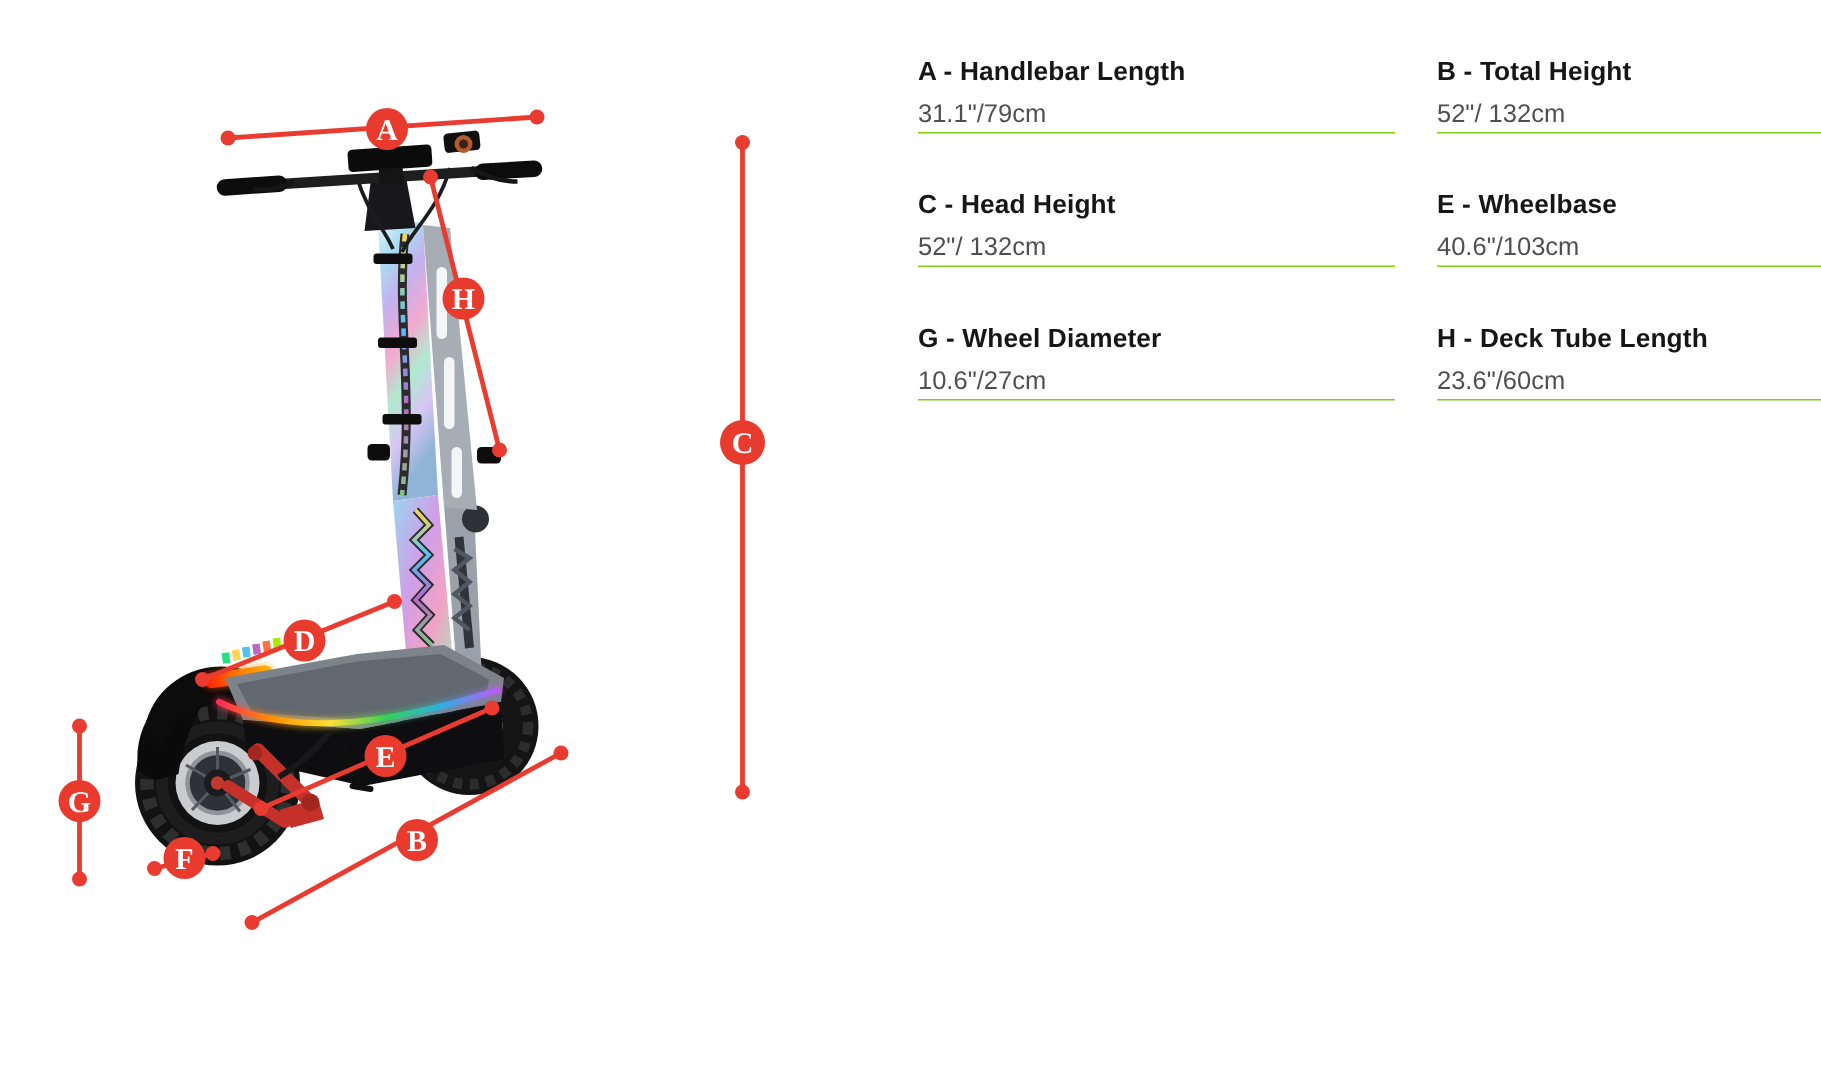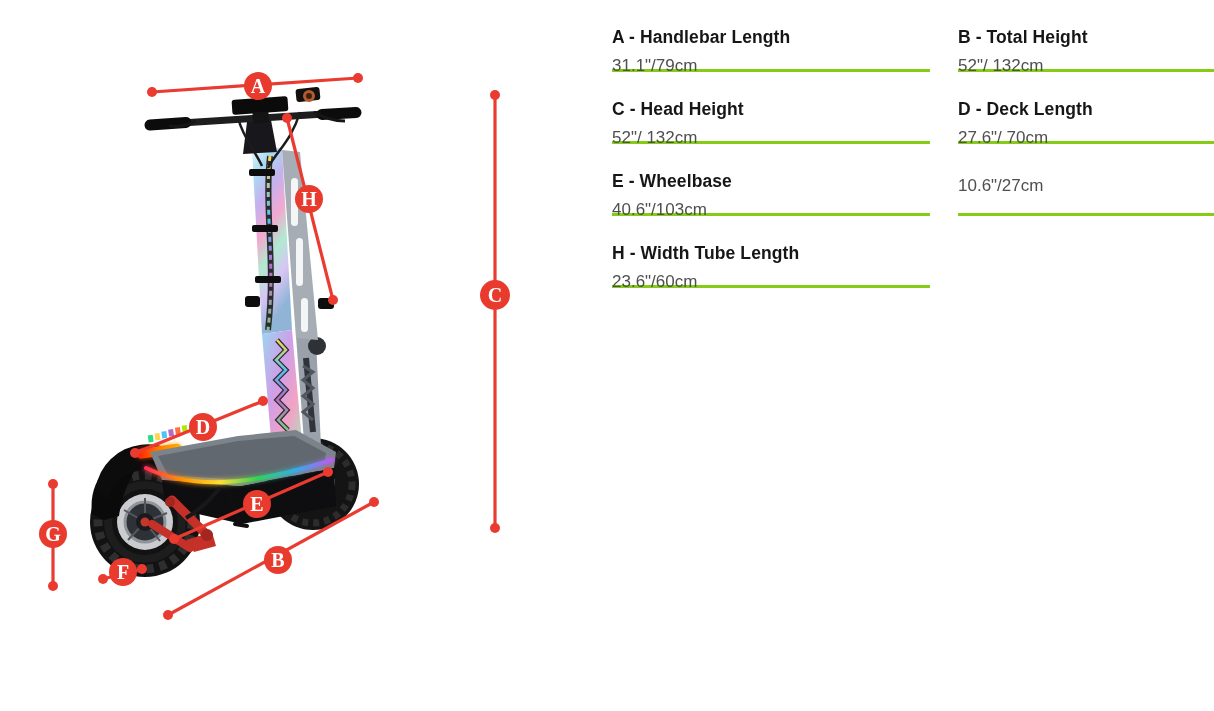--- a/index.html
+++ b/index.html
@@ -9,21 +9,21 @@
     position:relative; width:1214px; height:711px; background:#ffffff; overflow:hidden;
   }
   .diagram{
     position:absolute; left:0; top:0; width:600px; height:711px;
   }
   .specs{
     position:absolute; left:612px; top:0; width:602px;
     display:grid; grid-template-columns:318px 1fr; column-gap:28px;
   }
   .spec{
-    height:72px; padding-top:25px; border-bottom:3px solid #84cc16;
+    height:89px; padding-top:35px; border-bottom:1px solid #84cc16;
   }
   .spec-title{
     font-size:17.5px; font-weight:700; color:#161616; line-height:24px; letter-spacing:.1px;
   }
   .spec-value{
     font-size:17px; color:#4f4f4f; line-height:24px; margin-top:5px;
   }
   .dim-line{ stroke:#ea3b31; stroke-width:3.2; }
   .dim-dot{ fill:#ea3b31; }
   .dim-badge{ fill:#e93a2e; }
@@ -273,28 +273,25 @@
     </div>
     <div class="spec">
       <div class="spec-title">B - Total Height</div>
       <div class="spec-value">52"/ 132cm</div>
     </div>
     <div class="spec">
       <div class="spec-title">C - Head Height</div>
       <div class="spec-value">52"/ 132cm</div>
     </div>
     <div class="spec">
-      <div class="spec-title">D - Deck Length</div>
-      <div class="spec-value">27.6"/ 70cm</div>
-    </div>
-    <div class="spec">
       <div class="spec-title">E - Wheelbase</div>
       <div class="spec-value">40.6"/103cm</div>
     </div>
     <div class="spec">
+      <div class="spec-title">G - Wheel Diameter</div>
       <div class="spec-value">10.6"/27cm</div>
     </div>
     <div class="spec">
-      <div class="spec-title">H - Width Tube Length</div>
+      <div class="spec-title">H - Deck Tube Length</div>
       <div class="spec-value">23.6"/60cm</div>
     </div>
   </div>
 </div>
 
 </body></html>

